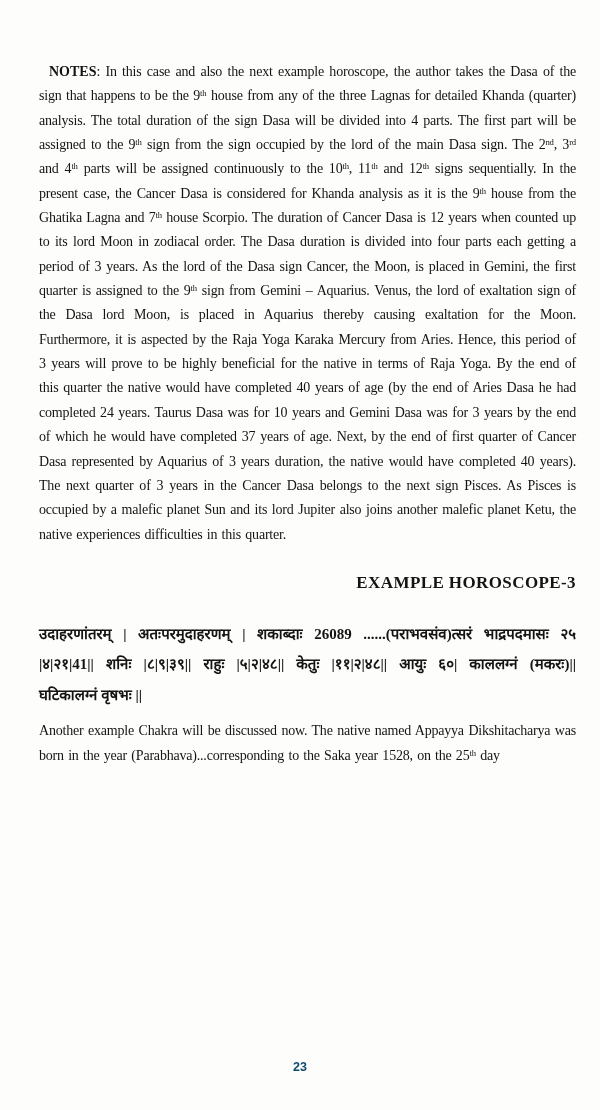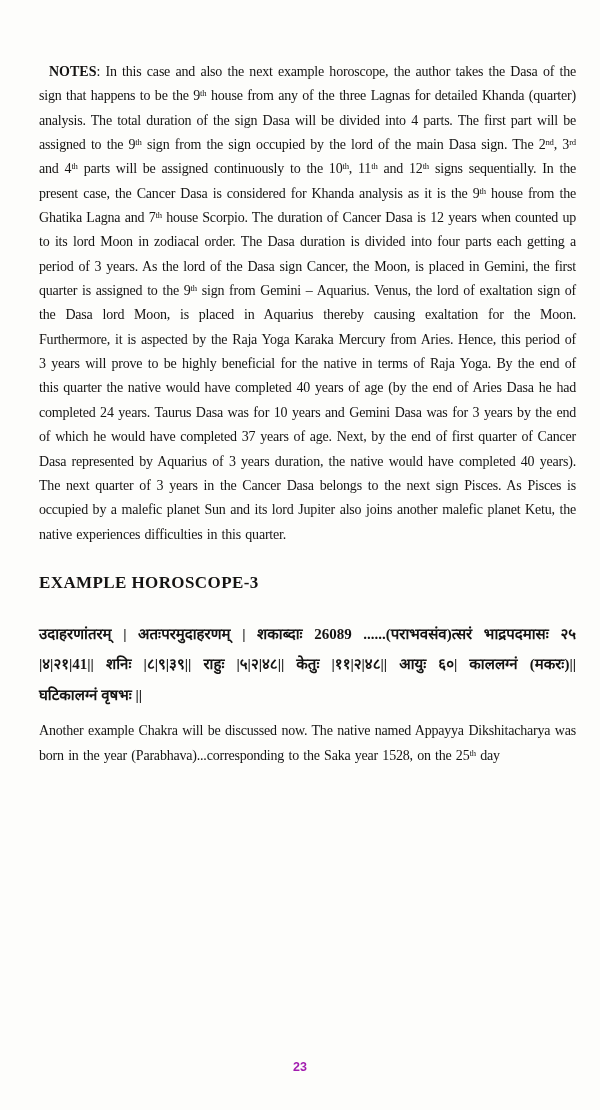--- a/index.html
+++ b/index.html
@@ -35,21 +35,21 @@
   }
   .para b {
     font-weight: bold;
     letter-spacing: 0;
   }
   .notes-para {
     text-indent: 10px;
   }
   .section-heading {
     margin-top: 26px;
-    text-align: left;
+    text-align: right;
     font-weight: bold;
     font-size: 17px;
     letter-spacing: 0.4px;
   }
   .sanskrit-block {
     margin-top: 26px;
     font-family: "Liberation Serif", "DejaVu Sans", serif;
     font-weight: bold;
     font-size: 15px;
   }
@@ -68,21 +68,21 @@
   }
   .page-number {
     position: absolute;
     left: 0;
     right: 0;
     bottom: 36px;
     text-align: center;
     font-family: "Liberation Sans", sans-serif;
     font-weight: bold;
     font-size: 12.5px;
-    color: #a21caf;
+    color: #0c4a6e;
   }
 </style>
 </head>
 <body>
 
 <div class="page">
 
   <div class="para notes-para"><b>NOTES</b><span>: In this case and also the next example horoscope, the author takes the Dasa of the sign that happens to be the 9</span><sup>th</sup><span> house from any of the three Lagnas for detailed Khanda (quarter) analysis. The total duration of the sign Dasa will be divided into 4 parts. The first part will be assigned to the 9</span><sup>th</sup><span> sign from the sign occupied by the lord of the main Dasa sign. The 2</span><sup>nd</sup><span>, 3</span><sup>rd</sup><span> and 4</span><sup>th</sup><span> parts will be assigned continuously to the 10</span><sup>th</sup><span>, 11</span><sup>th</sup><span> and 12</span><sup>th</sup><span> signs sequentially. In the present case, the Cancer Dasa is considered for Khanda analysis as it is the 9</span><sup>th</sup><span> house from the Ghatika Lagna and 7</span><sup>th</sup><span> house Scorpio. The duration of Cancer Dasa is 12 years when counted up to its lord Moon in zodiacal order. The Dasa duration is divided into four parts each getting a period of 3 years. As the lord of the Dasa sign Cancer, the Moon, is placed in Gemini, the first quarter is assigned to the 9</span><sup>th</sup><span> sign from Gemini – Aquarius. Venus, the lord of exaltation sign of the Dasa lord Moon, is placed in Aquarius thereby causing exaltation for the Moon. Furthermore, it is aspected by the Raja Yoga Karaka Mercury from Aries. Hence, this period of 3 years will prove to be highly beneficial for the native in terms of Raja Yoga. By the end of this quarter the native would have completed 40 years of age (by the end of Aries Dasa he had completed 24 years. Taurus Dasa was for 10 years and Gemini Dasa was for 3 years by the end of which he would have completed 37 years of age. Next, by the end of first quarter of Cancer Dasa represented by Aquarius of 3 years duration, the native would have completed 40 years). The next quarter of 3 years in the Cancer Dasa belongs to the next sign Pisces. As Pisces is occupied by a malefic planet Sun and its lord Jupiter also joins another malefic planet Ketu, the native experiences difficulties in this quarter.</span></div>
 
   <div class="section-heading">EXAMPLE HOROSCOPE-3</div>

